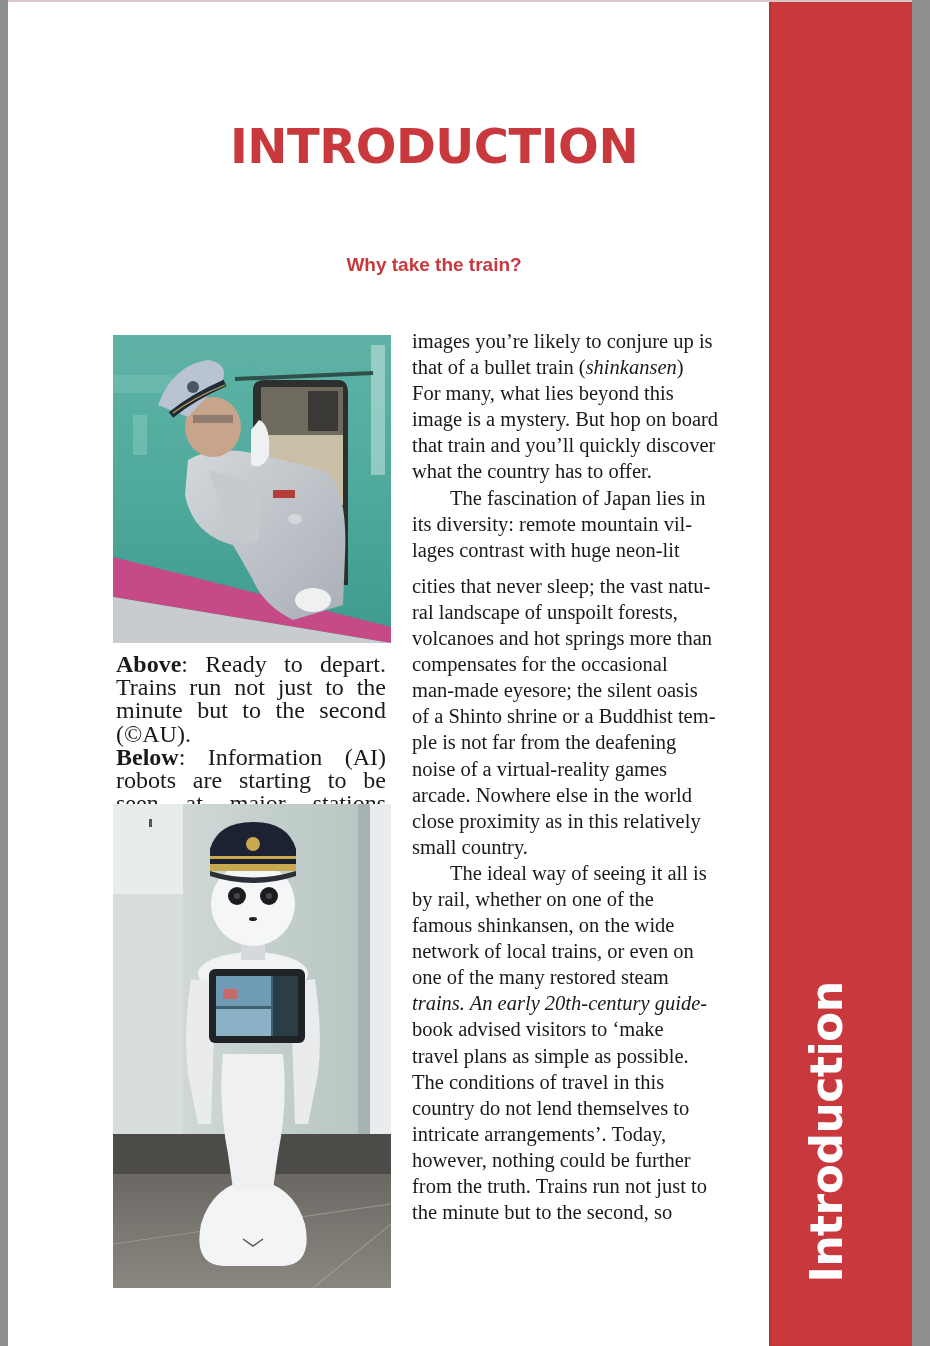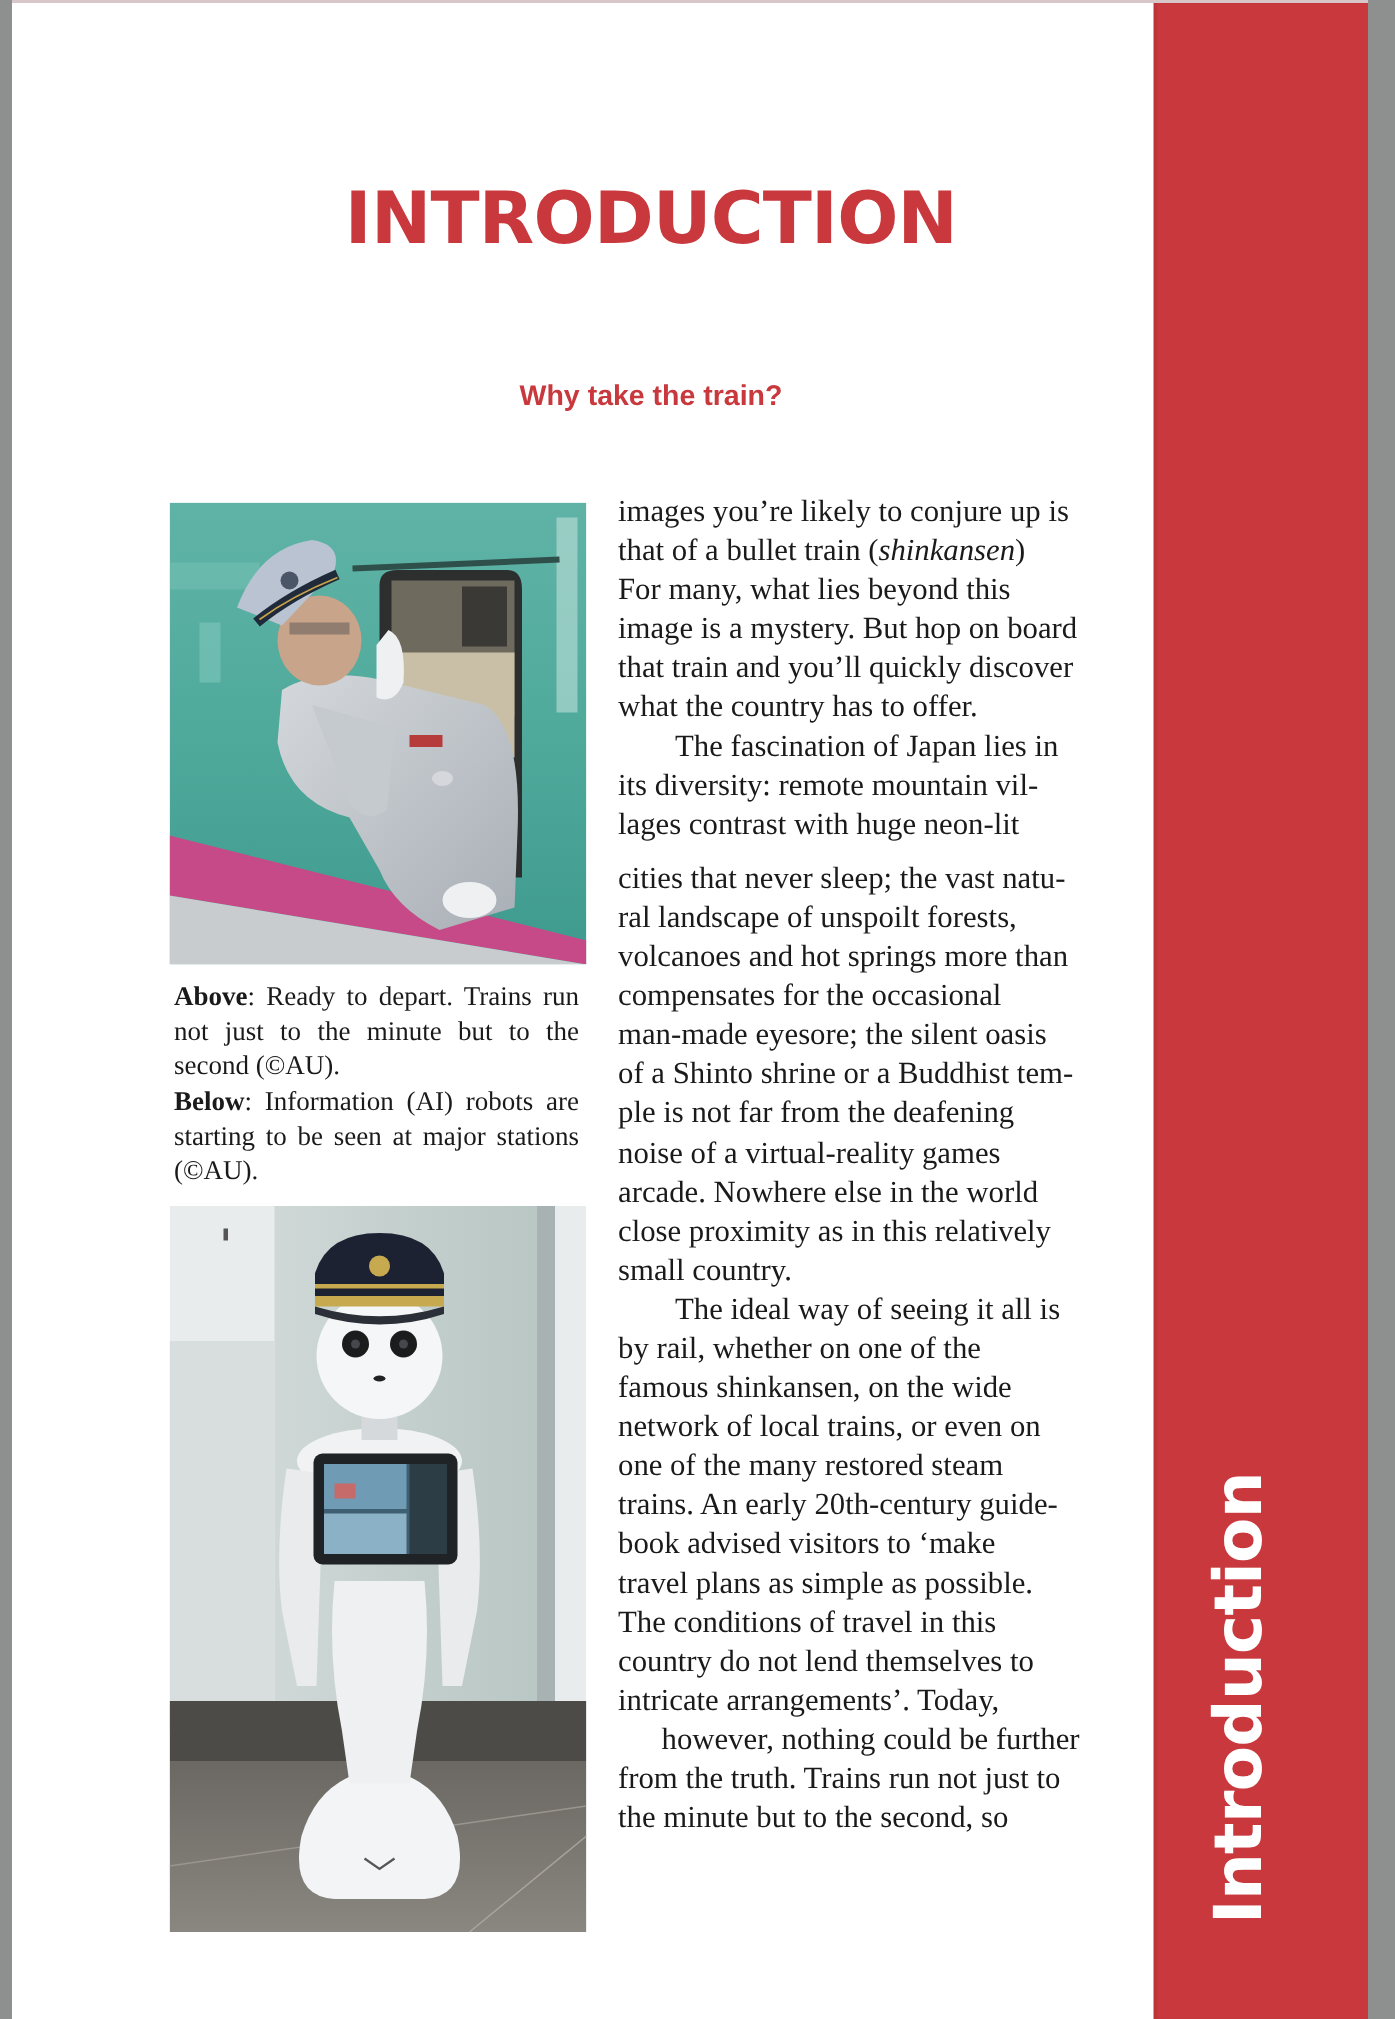--- a/index.html
+++ b/index.html
@@ -86,21 +86,21 @@
   .photo svg { display: block; width: 100%; height: 100%; }
   .photo-train { top: 335px; height: 308px; }
   .photo-robot { top: 804px; height: 484px; }
 
   .caption {
     position: absolute;
     left: 116px;
     top: 653px;
     width: 270px;
     font-family: "Liberation Serif", serif;
-    font-size: 18px;
+    font-size: 24px;
     line-height: 23.2px;
     color: #1a1a1a;
     text-align: justify;
     margin: 0;
   }
   .caption p { margin: 0; }
   .caption b { font-weight: bold; }
 
   .body-col {
     position: absolute;
@@ -263,23 +263,23 @@
     <span class="line" style="white-space: nowrap; text-align-last: left;">arcade. Nowhere else in the world</span>
     <span class="line" style="white-space: nowrap; text-align-last: left;">close proximity as in this relatively</span>
     <span class="line last">small country.</span>
   </p>
   <p>
     <span class="line" style="padding-left: 38px; white-space: nowrap; text-align-last: left;">The ideal way of seeing it all is</span>
     <span class="line" style="white-space: nowrap; text-align-last: left;">by rail, whether on one of the</span>
     <span class="line" style="white-space: nowrap; text-align-last: left;">famous shinkansen, on the wide</span>
     <span class="line" style="white-space: nowrap; text-align-last: left;">network of local trains, or even on</span>
     <span class="line" style="white-space: nowrap; text-align-last: left;">one of the many restored steam</span>
-    <span class="line" style="white-space: nowrap; text-align-last: left;">trains. An early 20th-century guide-</span>
+    <span class="line" style="white-space: nowrap; text-align-last: left; font-style: italic;">trains. An early 20th-century guide-</span>
     <span class="line" style="white-space: nowrap; text-align-last: left;">book advised visitors to ‘make</span>
     <span class="line" style="white-space: nowrap; text-align-last: left;">travel plans as simple as possible.</span>
     <span class="line" style="white-space: nowrap; text-align-last: left;">The conditions of travel in this</span>
     <span class="line" style="white-space: nowrap; text-align-last: left;">country do not lend themselves to</span>
     <span class="line" style="white-space: nowrap; text-align-last: left;">intricate arrangements’. Today,</span>
-    <span class="line" style="white-space: nowrap; text-align-last: left; margin-left: 29px;">however, nothing could be further</span>
+    <span class="line" style="white-space: nowrap; text-align-last: left;">however, nothing could be further</span>
     <span class="line" style="white-space: nowrap; text-align-last: left;">from the truth. Trains run not just to</span>
     <span class="line" style="white-space: nowrap; text-align-last: left;">the minute but to the second, so</span>
   </p>
 </div>
 
 </body></html>

